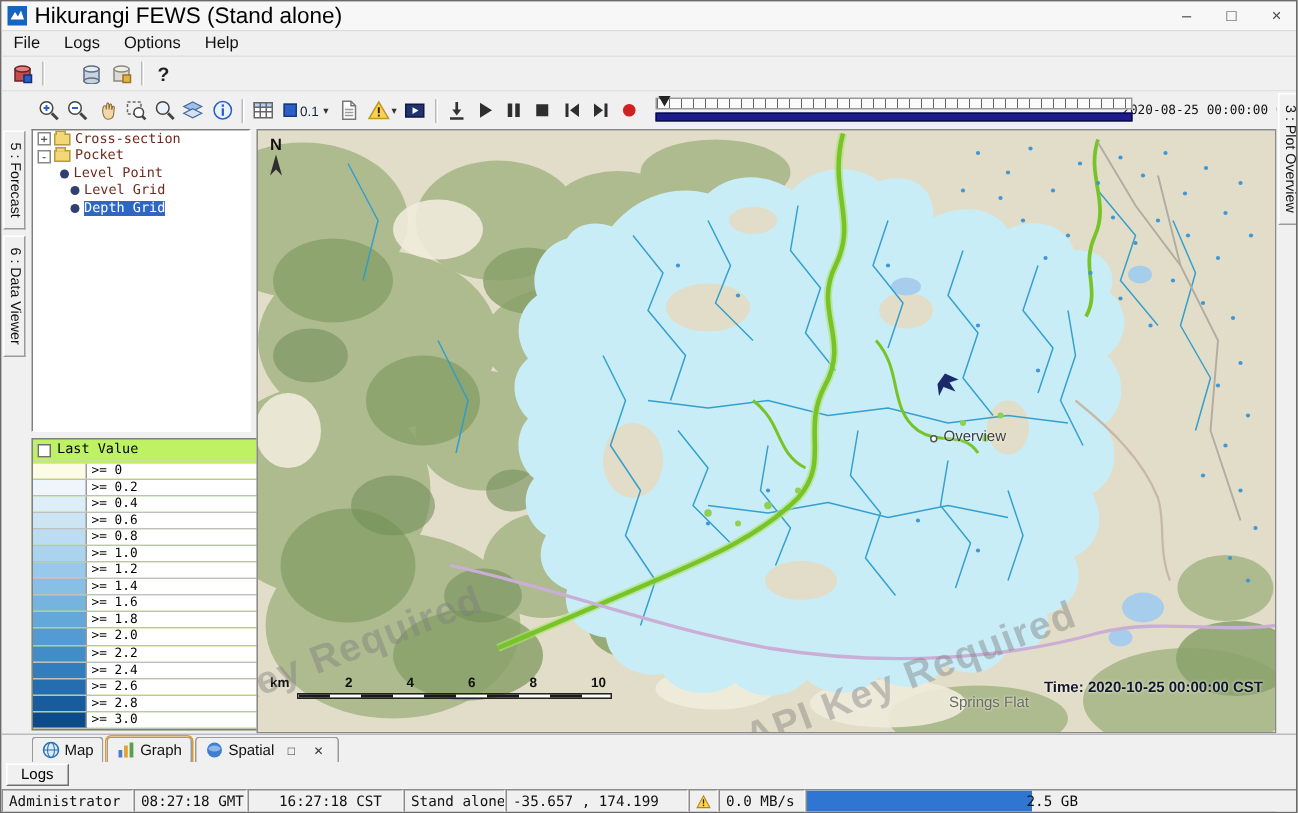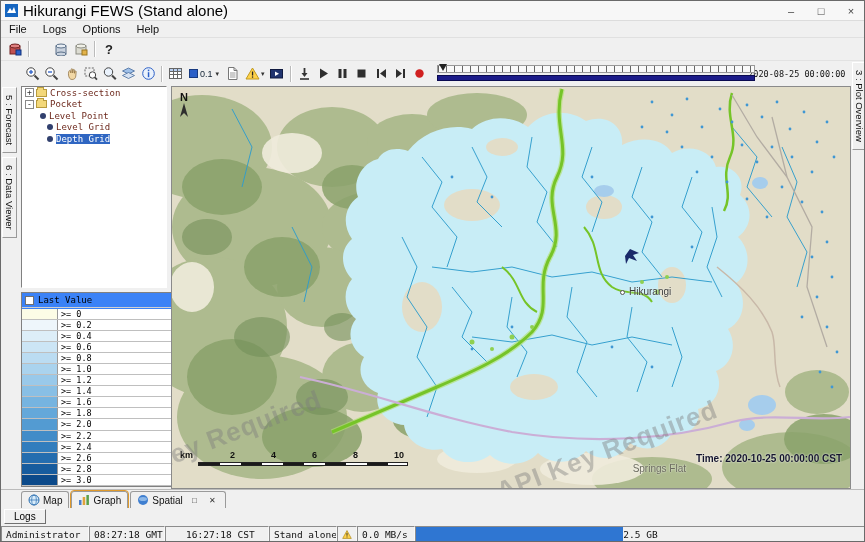--- a/index.html
+++ b/index.html
@@ -58,21 +58,21 @@
   .tree-row { height:11.5px; display:flex; align-items:center; white-space:nowrap; }
   .expander { width:9px; height:9px; border:1px solid #888; background:#fff; color:#333;
     font-size:8px; line-height:7px; text-align:center; margin-right:2px; flex:0 0 9px; }
   .folder-icon { width:11px; height:8px; background:#f3d87a; border:1px solid #b89b3e; margin-right:3px;
     position:relative; flex:0 0 11px; }
   .folder-icon::before { content:""; position:absolute; left:0; top:-3px; width:5px; height:2px;
     background:#f3d87a; border:1px solid #b89b3e; border-bottom:none; }
   .node-icon { width:6px; height:6px; border-radius:50%; background:#31406e; margin:0 3px 0 2px; flex:0 0 6px; }
   .tree-row.selected .tree-label { background:#2f66c2; color:#fff; }
   
-  .legend-panel { position:absolute; left:2px; top:206px; width:168px; height:195px; background:#3b82f6;
+  .legend-panel { position:absolute; left:2px; top:206px; width:168px; height:195px; background:#bef264;
     border:1px solid #808080; font-family:"DejaVu Sans Mono", monospace; }
   .legend-header { height:15px; display:flex; align-items:center; gap:4px; padding-left:3px;
     border-bottom:1px solid #d0d0d0; }
   .checkbox { width:9px; height:9px; border:1px solid #707070; background:#fff; }
   .legend-title { font-size:9px; color:#000; }
   .legend-list { position:absolute; left:0; top:16px; right:13px; bottom:0; overflow:hidden; }
   .legend-row { height:11.05px; display:flex; border-bottom:1px solid #bfbfbf; }
   .legend-swatch { flex:0 0 36px; border-right:1px solid #9a9a9a; }
   .legend-label { flex:1; font-size:8.5px; color:#000; padding-left:3px; line-height:10.5px;
     border-right:1px solid #bfbfbf; background:#fff; }
@@ -597,21 +597,21 @@
           <span class="scale-tick" style="left: 91px;">4</span>
           <span class="scale-tick" style="left: 132px;">6</span>
           <span class="scale-tick" style="left: 173px;">8</span>
           <span class="scale-tick" style="left: 214px;">10</span>
         </span>
       <div class="scale-bar-seg"></div>
     </div>
 
     <div class="overlay map-time">Time: 2020-10-25 00:00:00 CST</div>
     <div class="overlay town-dot"></div>
-    <div class="overlay town-label">Hikurangi</div>
+    <div class="overlay town-label">Overview</div>
     <div class="overlay locality-label">Springs Flat</div>
     <div class="overlay watermark wm1">API Key Required</div>
     <div class="overlay watermark wm2">API Key Required</div>
   </div>
 
   <div class="right-strip">
     <div class="vtab">3 : Plot Overview</div>
   </div>
 
   <div class="dock-tabs">
@@ -644,20 +644,21 @@
 
   <div class="logs-row">
     <button class="logs-btn">Logs</button>
   </div>
 
   <div class="statusbar">
     <span class="seg s1">Administrator</span>
     <span class="seg s3">08:27:18 GMT</span>
     <span class="seg s4">16:27:18 CST</span>
     <span class="seg s5">Stand alone</span>
+    <span class="seg s6">-35.657 , 174.199</span>
     <span class="seg s7">
       <svg width="12" height="11" viewBox="0 0 14 13">
         <path d="M7,1 L13,12 H1 Z" fill="#ffd24a" stroke="#b08a18"></path>
         <rect x="6.4" y="4.2" width="1.2" height="4" fill="#222"></rect>
           <rect x="6.4" y="9.2" width="1.2" height="1.4" fill="#222"></rect>
       </svg>
     </span>
     <span class="seg s8">0.0 MB/s</span>
     <span class="seg s9">
       <span class="mem-fill"></span>

